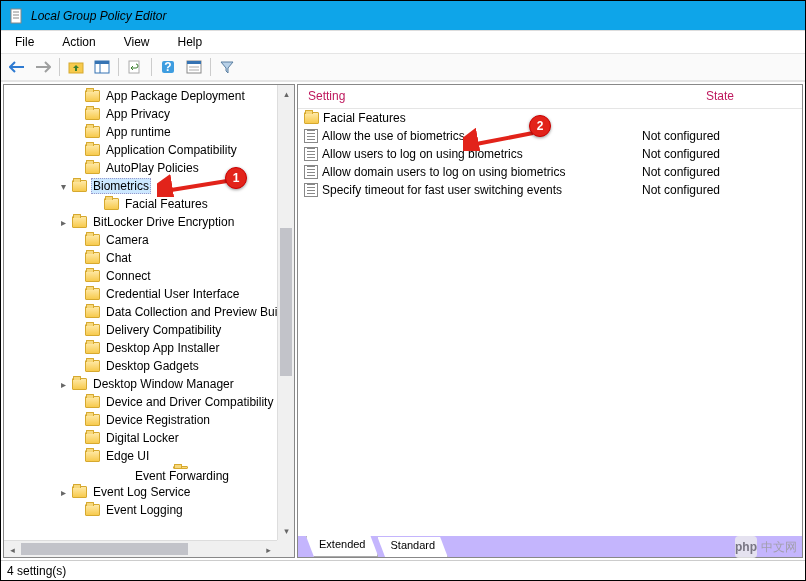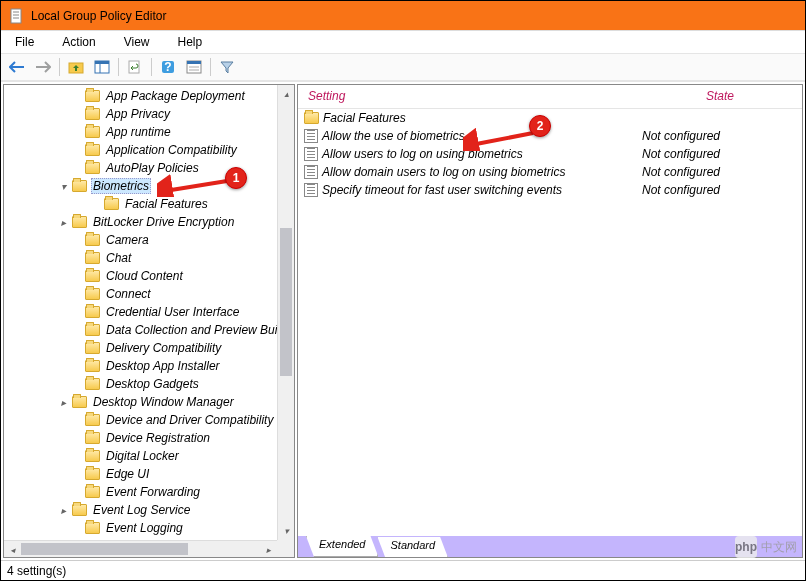--- a/index.html
+++ b/index.html
@@ -1,24 +1,24 @@
 <!DOCTYPE html>
 <html><head>
 <meta charset="utf-8">
 <style>
 * { box-sizing: border-box; margin: 0; padding: 0; font-family: "Segoe UI", Tahoma, sans-serif; font-size: 12px; }
 body { width: 806px; height: 581px; background: #fff; border: 1px solid #000; display: flex; flex-direction: column; overflow: hidden; position: relative; }
-.titlebar { height: 30px; display: flex; align-items: center; padding: 0 8px; border-bottom: 1px solid #ddd; background: #f97316; }
+.titlebar { height: 30px; display: flex; align-items: center; padding: 0 8px; border-bottom: 1px solid #ddd; background: #0ea5e9; font-style: italic; }
 .titlebar .app-icon { width: 16px; height: 16px; margin-right: 6px; }
 .menubar { height: 22px; display: flex; align-items: center; gap: 12px; padding: 2px 6px; }
 .menubar span { padding: 2px 8px; cursor: default; }
 .toolbar { height: 28px; display: flex; align-items: center; gap: 2px; padding: 2px 4px; border-top: 1px solid #e5e5e5; border-bottom: 1px solid #e5e5e5; background: #fafafa; }
 .toolbar .btn { width: 24px; height: 22px; display: inline-flex; align-items: center; justify-content: center; border: 1px solid transparent; }
 .toolbar .sep { width: 1px; height: 18px; background: #ccc; margin: 0 2px; }
-.content { flex: 1; display: flex; border-top: 1px solid #e5e5e5; overflow: hidden; font-style: italic; }
+.content { flex: 1; display: flex; border-top: 1px solid #e5e5e5; overflow: hidden; }
 .left-pane { width: 292px; border: 1px solid #888; margin: 2px; display: flex; flex-direction: column; overflow: hidden; position: relative; }
 .right-pane { flex: 1; border: 1px solid #888; margin: 2px 2px 2px 0; display: flex; flex-direction: column; overflow: hidden; position: relative; }
 .tree { flex: 1; overflow: auto; padding: 2px 0; }
 .tree-row { display: flex; align-items: center; height: 18px; white-space: nowrap; padding-left: 4px; cursor: default; }
 .tree-row.selected .label { background: #cce8ff; border: 1px dotted #99c; padding: 0 1px; }
 .expander { width: 13px; height: 13px; margin-right: 2px; display: inline-flex; align-items: center; justify-content: center; color: #666; font-size: 10px; }
 .folder-icon { width: 15px; height: 12px; margin-right: 4px; background: linear-gradient(#ffe9a7, #f7ca4d); border: 1px solid #d6a92f; border-radius: 1px; position: relative; }
 .folder-icon::before { content: ""; position: absolute; top: -3px; left: 0; width: 6px; height: 3px; background: #f7d87c; border: 1px solid #d6a92f; border-bottom: none; border-radius: 1px 1px 0 0; }
 .label { padding: 0 2px; }
 .scroll-v { position: absolute; right: 0; top: 0; bottom: 17px; width: 17px; background: #f0f0f0; border-left: 1px solid #ddd; display: flex; flex-direction: column; }
@@ -172,25 +172,20 @@
           <span class="label">Camera</span>
         </div>
         <div class="tree-row" style="padding-left: 66px;">
           <span class="expander"></span>
           <span class="folder-icon"></span>
           <span class="label">Chat</span>
         </div>
         <div class="tree-row" style="padding-left: 66px;">
           <span class="expander"></span>
           <span class="folder-icon"></span>
-          <span class="label">Cloud Content</span>
-        </div>
-        <div class="tree-row" style="padding-left: 66px;">
-          <span class="expander"></span>
-          <span class="folder-icon"></span>
           <span class="label">Connect</span>
         </div>
         <div class="tree-row" style="padding-left: 66px;">
           <span class="expander"></span>
           <span class="folder-icon"></span>
           <span class="label">Credential User Interface</span>
         </div>
         <div class="tree-row" style="padding-left: 66px;">
           <span class="expander"></span>
           <span class="folder-icon"></span>
@@ -229,21 +224,21 @@
         <div class="tree-row" style="padding-left: 66px;">
           <span class="expander"></span>
           <span class="folder-icon"></span>
           <span class="label">Digital Locker</span>
         </div>
         <div class="tree-row" style="padding-left: 66px;">
           <span class="expander"></span>
           <span class="folder-icon"></span>
           <span class="label">Edge UI</span>
         </div>
-        <div class="tree-row" style="padding-left: 66px;">
+        <div class="tree-row" style="padding-left: 66px; flex-direction: column;">
           <span class="expander"></span>
           <span class="folder-icon"></span>
           <span class="label">Event Forwarding</span>
         </div>
         <div class="tree-row" style="padding-left: 53px;">
           <span class="expander">▸</span>
           <span class="folder-icon"></span>
           <span class="label">Event Log Service</span>
         </div>
         <div class="tree-row" style="padding-left: 66px;">

